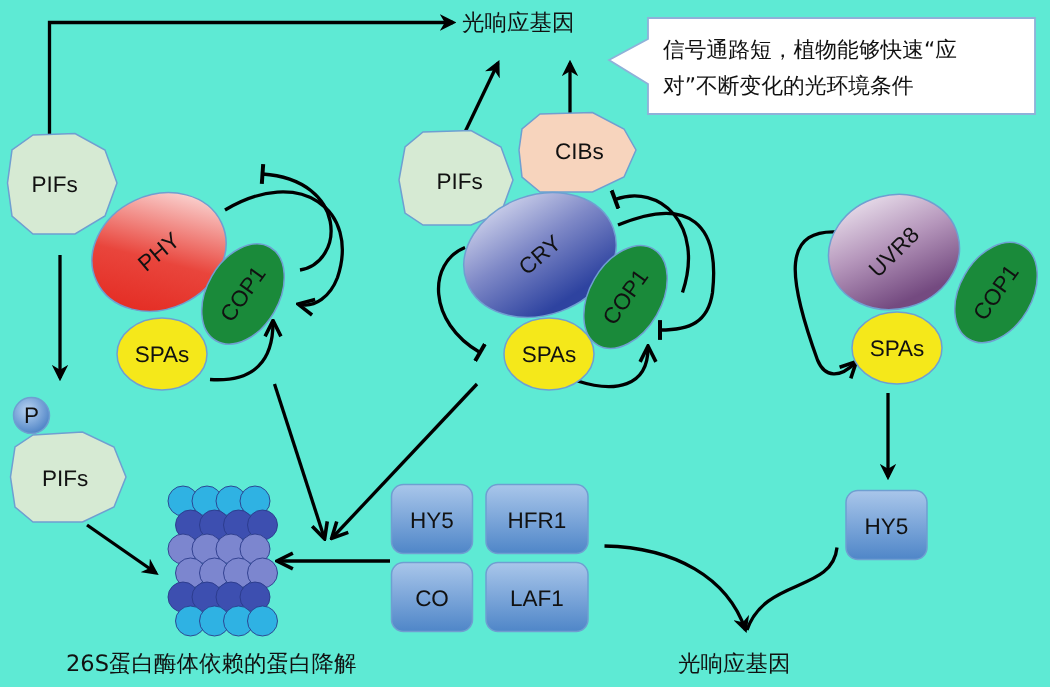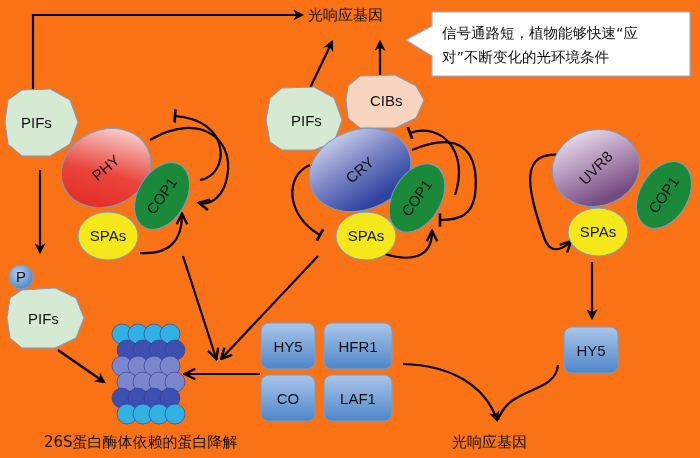--- a/index.html
+++ b/index.html
@@ -1,16 +1,16 @@
 <!DOCTYPE html>
 <html><head>
 <meta charset="utf-8">
 <style>
   html, body { margin: 0; padding: 0; background: #ffffff; }
-  #stage { position: relative; width: 700px; height: 458px; overflow: hidden; background: #f97316; }
+  #stage { position: relative; width: 700px; height: 458px; overflow: hidden; background: #5eead4; }
   svg { position: absolute; left: 0; top: 0; }
   .lbl { font-family: "Liberation Sans", sans-serif; font-size: 15px; fill: #111; }
   .cjk { font-family: "DejaVu Sans", sans-serif; font-size: 15px; fill: #111; }
   .cjk-sm { font-family: "DejaVu Sans", sans-serif; font-size: 14.5px; fill: #111; }
   .ln { stroke: #000; stroke-width: 2.2; fill: none; }
 </style>
 </head>
 <body>
 
 <div id="stage">

